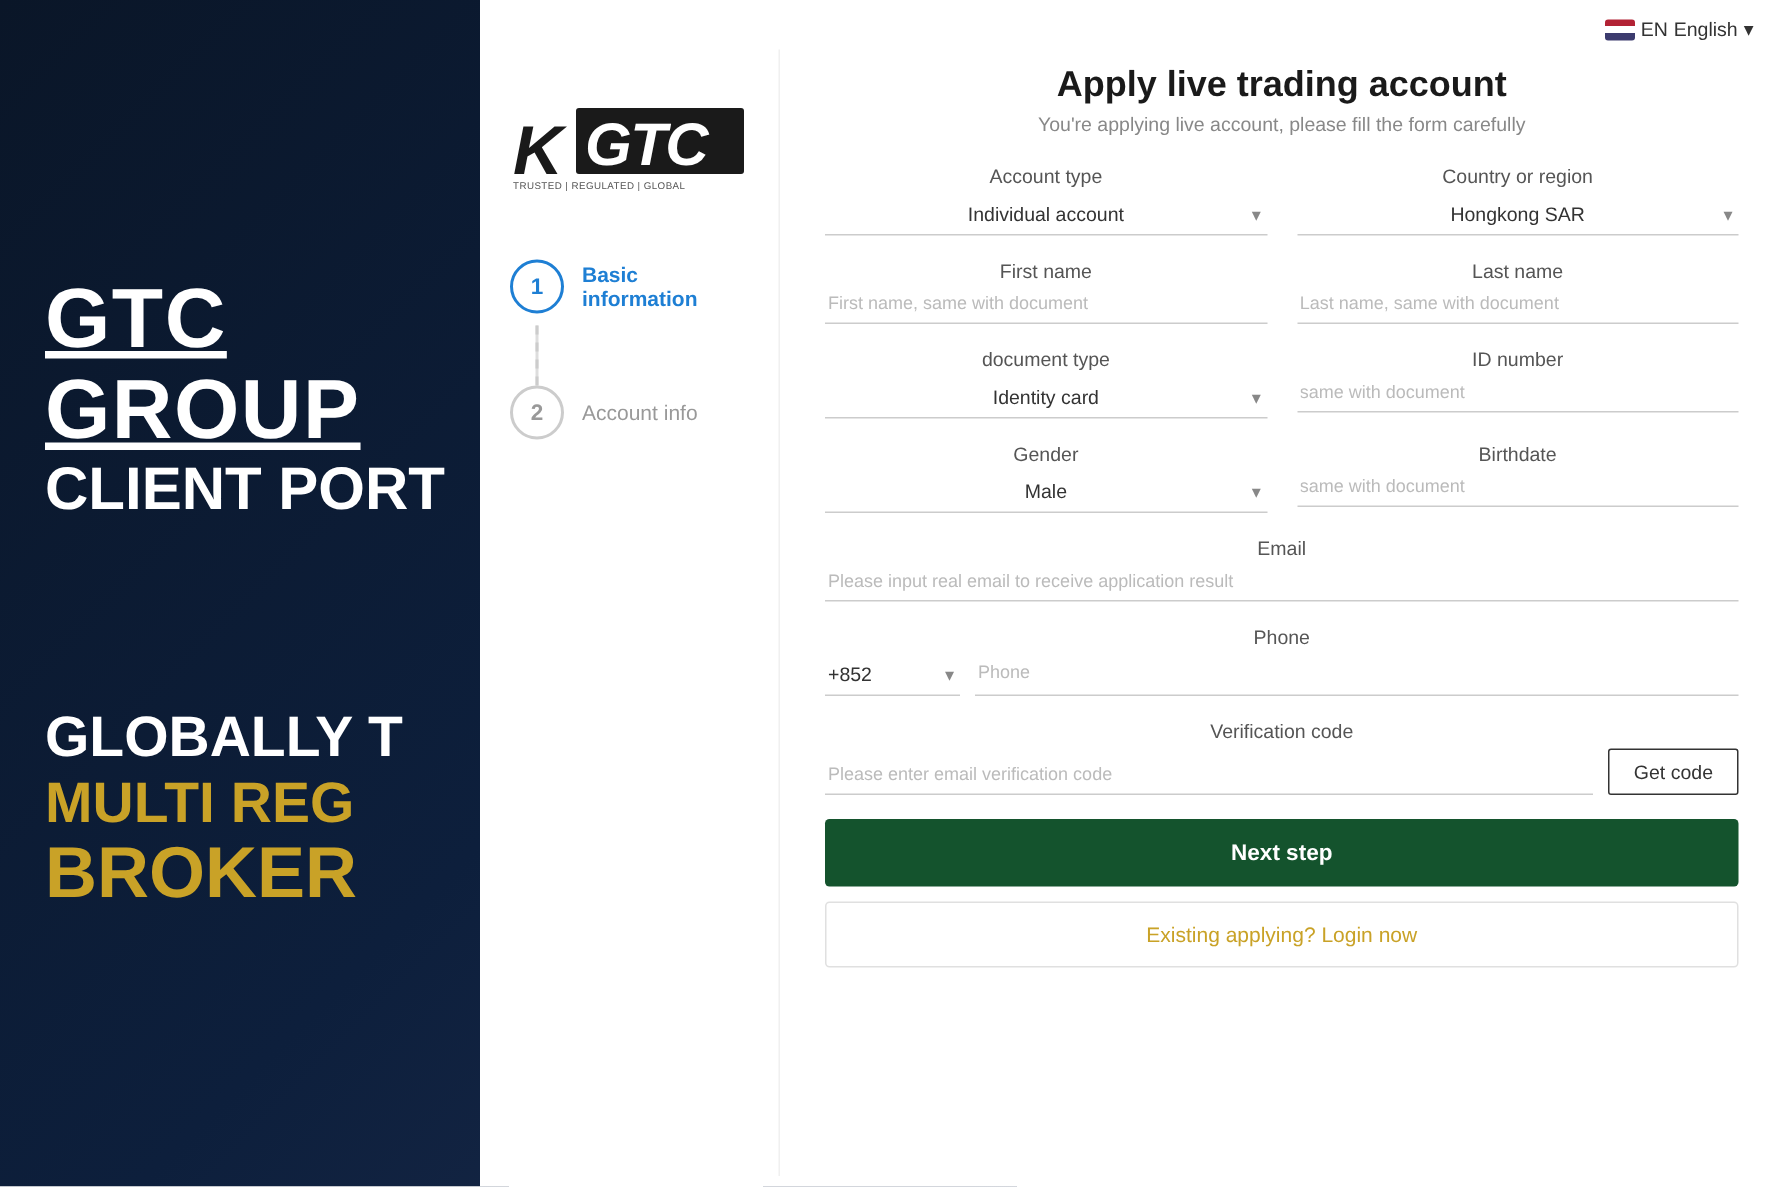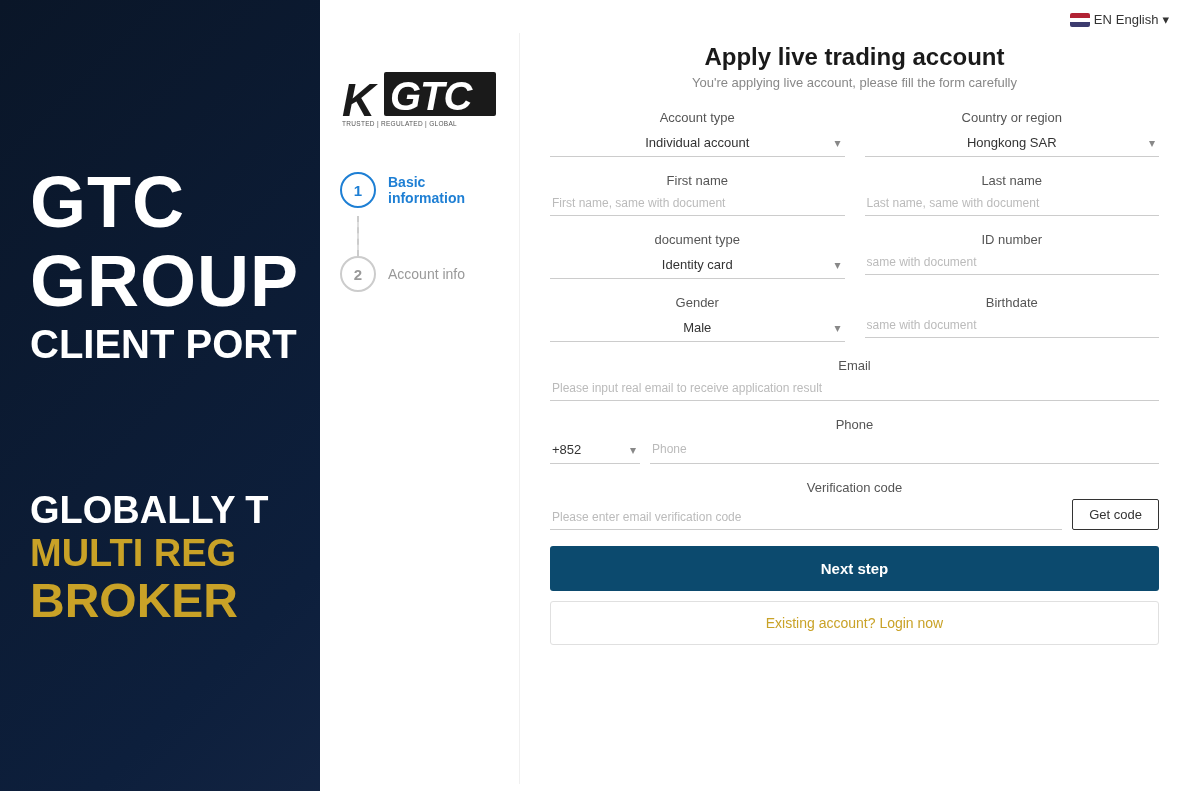--- a/index.html
+++ b/index.html
@@ -28,25 +28,26 @@
       width: 320px;
       height: 791px;
       z-index: 1;
       display: flex;
       flex-direction: column;
       justify-content: center;
       padding-left: 30px;
     }
 
     .bg-text-gtc {
-      font-size: 72px;
+      font-size: 56px;
       font-weight: 900;
       color: #ffffff;
       line-height: 1.1;
       letter-spacing: 1px;
+      text-decoration: underline;
     }
 
     .bg-text-client {
       font-size: 40px;
       font-weight: 900;
       color: #ffffff;
       line-height: 1.1;
     }
 
     .bg-text-globally {
@@ -317,21 +318,21 @@
       padding: 7px 16px;
       font-size: 13px;
       cursor: pointer;
       white-space: nowrap;
       border-radius: 2px;
     }
 
     .next-btn {
       display: block;
       width: 100%;
-      background: #0c4a6e;
+      background: #14532d;
       color: #fff;
       border: none;
       padding: 14px;
       font-size: 15px;
       font-weight: 600;
       cursor: pointer;
       border-radius: 3px;
       margin-top: 16px;
     }
 
@@ -516,17 +517,17 @@
             <div class="verification-input-wrap">
               <input class="form-input" type="text" placeholder="Please enter email verification code" style="">
             </div>
             <button class="get-code-btn">Get code</button>
           </div>
         </div>
       </div>
 
       <button class="next-btn">Next step</button>
 
-      <button class="login-btn">Existing account? Login now</button>
+      <button class="login-btn">Existing applying? Login now</button>
 
     </div>
   </div>
 </div>
 
 </body></html>

